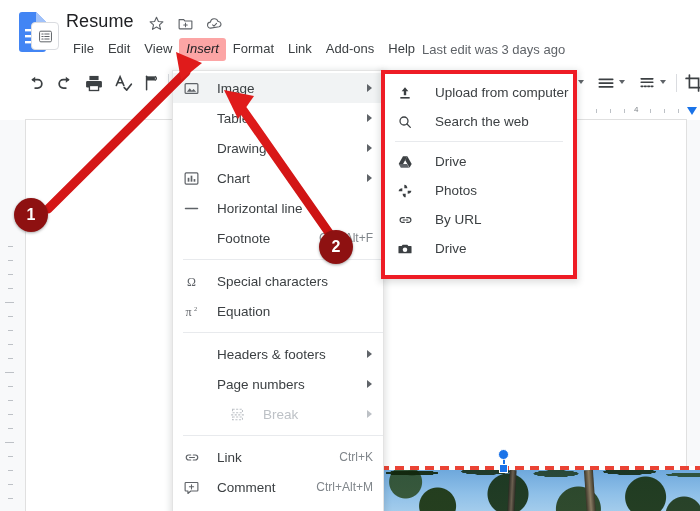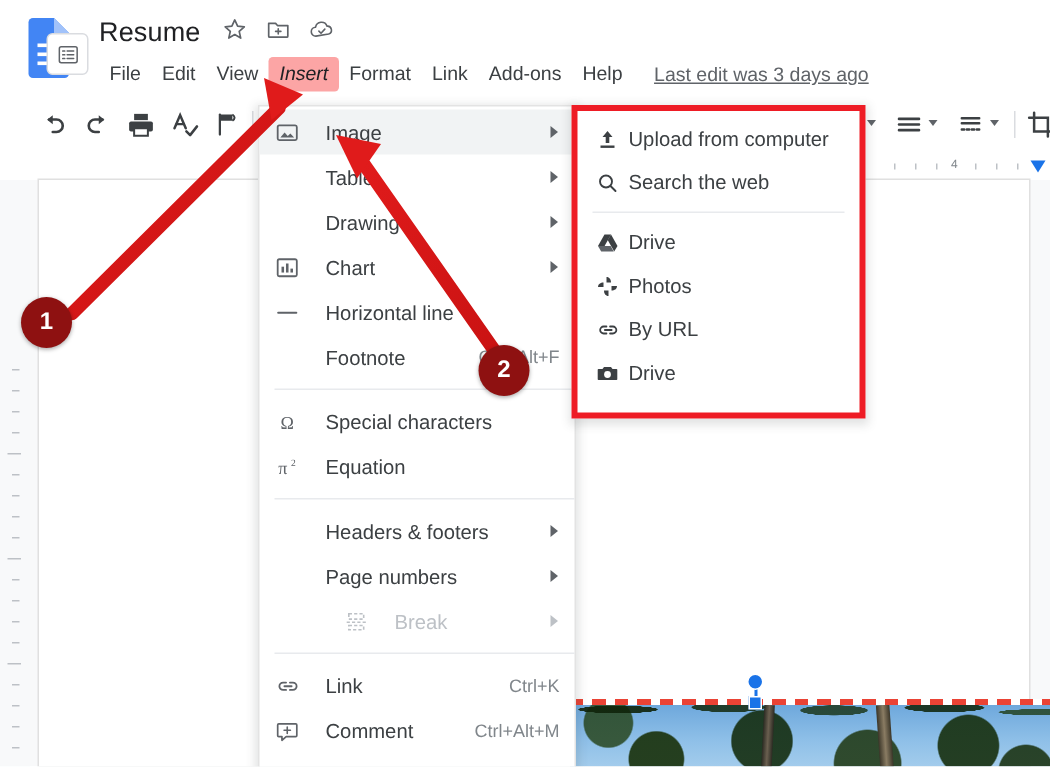--- a/index.html
+++ b/index.html
@@ -22,21 +22,21 @@
     position: absolute;
     left: 0; top: 0; width: 700px; height: 64px;
     background: #ffffff;
   }
   .docs-logo {
     position: absolute; left: 18px; top: 12px;
     width: 30px; height: 40px;
   }
   .title-row {
     position: absolute; left: 66px; top: 11px;
-    display: flex; align-items: flex-start;
+    display: flex; align-items: flex-end;
   }
   .doc-title {
     font-size: 18px; color: #202124; letter-spacing: .1px;
     font-weight: 400;
     font-family: "Liberation Sans", sans-serif;
   }
   .title-icons { display: flex; align-items: center; margin-left: 14px; gap: 12px; }
   .ticon { width: 17px; height: 17px; display: block; }
 
   .menubar {
@@ -45,23 +45,21 @@
     font-size: 13px; color: #3c4043;
   }
   .menu-item {
     padding: 3px 7px 4px 7px;
     border-radius: 3px;
     white-space: nowrap;
     line-height: 16px;
   }
   .menu-item.active { background: #fca5a5; color: #202124; font-style: italic; }
   .lastedit {
-    margin-left: 14px;
     font-size: 13px; color: #5f6368;
-    text-decoration: underline;
     white-space: nowrap;
   }
 
   
   .toolbar {
     position: absolute; left: 0; top: 64px; width: 700px; height: 38px;
     background: #ffffff;
   }
   .tb-ico { position: absolute; top: 9px; width: 20px; height: 20px; }
   .tb-sep { position: absolute; top: 10px; width: 1px; height: 18px; background: #dadce0; }
@@ -204,21 +202,21 @@
     box-shadow: 0 2px 6px 2px rgba(60,64,67,.15);
   }
   .submenu .inner { padding-top: 4px; }
   .srow {
     position: relative; height: 29px;
     display: flex; align-items: center;
     font-size: 13.5px; color: #3c4043;
     padding-left: 8px;
   }
   .srow .si { width: 24px; height: 18px; display: flex; align-items: center; justify-content: center; flex: none; }
-  .srow .slabel { margin-left: 2px; white-space: nowrap; }
+  .srow .slabel { margin-left: 18px; white-space: nowrap; }
   .sdiv { height: 1px; background: #e8eaed; margin: 5px 10px 5px 10px; }
 
   
   .anno-svg { position: absolute; left: 0; top: 0; width: 700px; height: 511px; pointer-events: none; }
   .badge {
     position: absolute;
     width: 34px; height: 34px; border-radius: 50%;
     background: #8e1111;
     color: #ffffff;
     display: flex; align-items: center; justify-content: center;

